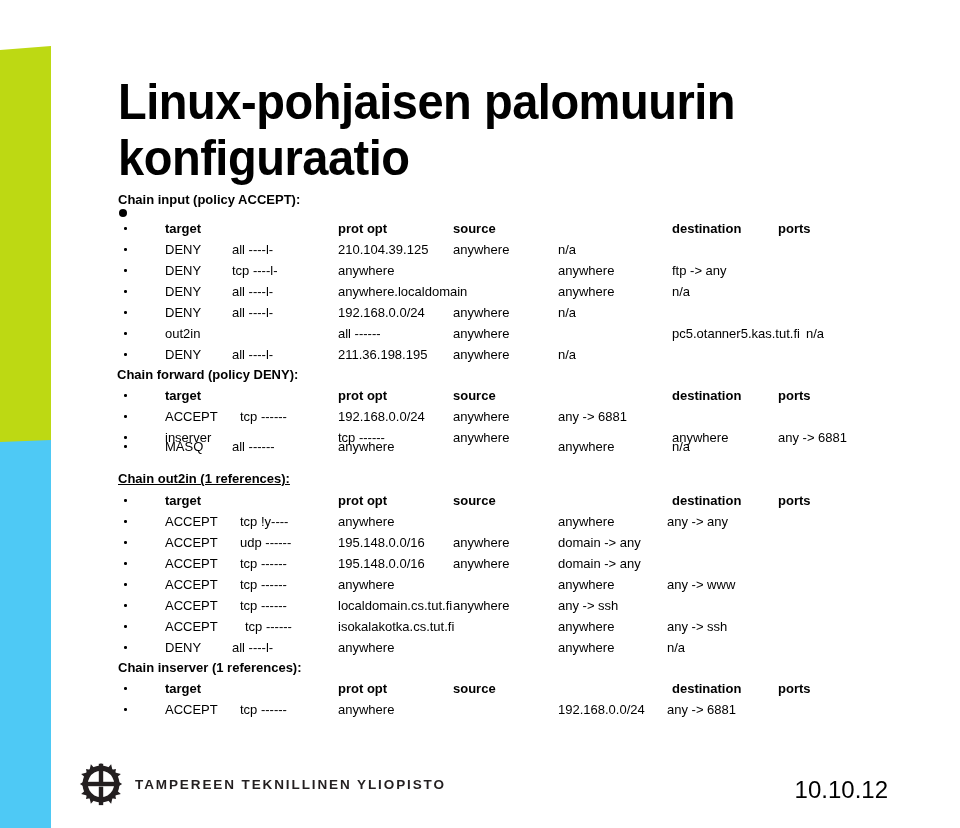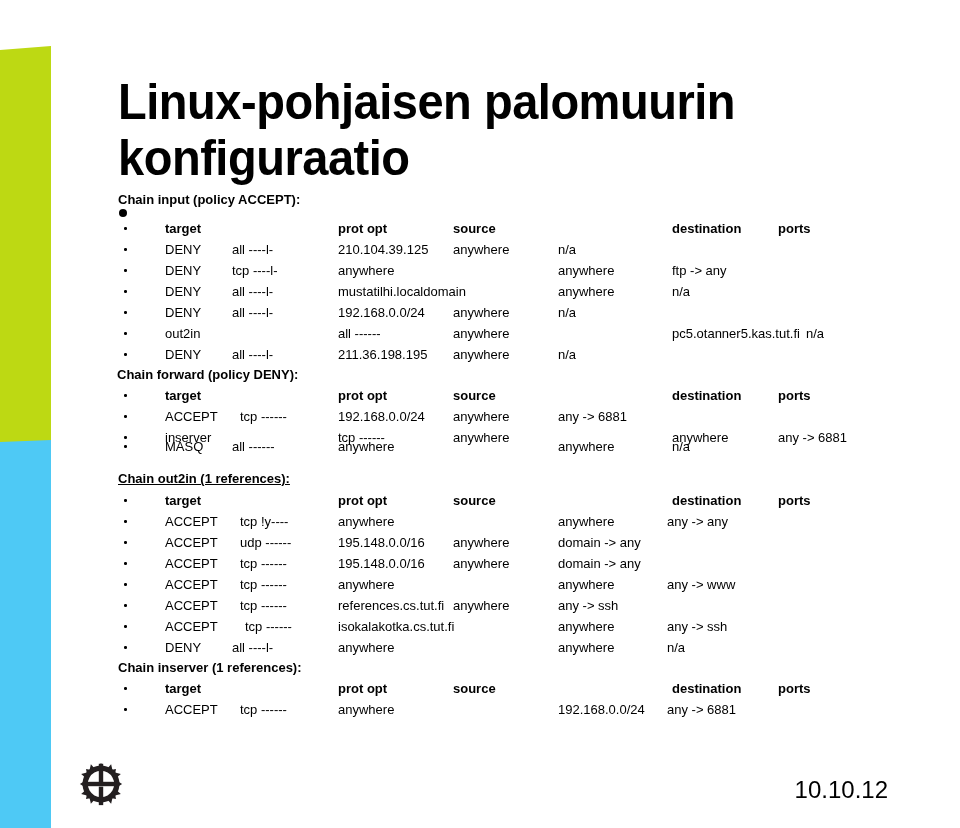--- a/index.html
+++ b/index.html
@@ -169,21 +169,21 @@
         <span class="cell" style="left: 165px;">DENY</span>
         <span class="cell" style="left: 232px;">tcp  ----l-</span>
         <span class="cell" style="left: 338px;">anywhere</span>
         <span class="cell" style="left: 558px;">anywhere</span>
         <span class="cell" style="left: 672px;">ftp -&gt;   any</span>
       </div>
       <div class="row" style="top: 284px;">
         <span class="bullet-sm"></span>
         <span class="cell" style="left: 165px;">DENY</span>
         <span class="cell" style="left: 232px;">all  ----l-</span>
-        <span class="cell" style="left: 338px;">mustatilhi.localdomain</span>
+        <span class="cell" style="left: 338px;">anywhere.localdomain</span>
         <span class="cell" style="left: 558px;">anywhere</span>
         <span class="cell" style="left: 672px;">n/a</span>
       </div>
       <div class="row" style="top: 305px;">
         <span class="bullet-sm"></span>
         <span class="cell" style="left: 165px;">DENY</span>
         <span class="cell" style="left: 232px;">all  ----l-</span>
         <span class="cell" style="left: 338px;">192.168.0.0/24</span>
         <span class="cell" style="left: 453px;">anywhere</span>
         <span class="cell" style="left: 558px;">n/a</span>
@@ -275,21 +275,21 @@
         <span class="cell" style="left: 165px;">ACCEPT</span>
         <span class="cell" style="left: 240px;">tcp  ------</span>
         <span class="cell" style="left: 338px;">anywhere</span>
         <span class="cell" style="left: 558px;">anywhere</span>
         <span class="cell" style="left: 667px;">any -&gt;   www</span>
       </div>
       <div class="row" style="top: 598px;">
         <span class="bullet-sm"></span>
         <span class="cell" style="left: 165px;">ACCEPT</span>
         <span class="cell" style="left: 240px;">tcp  ------</span>
-        <span class="cell" style="left: 338px;">references.cs.tut.fi</span>
+        <span class="cell" style="left: 338px;">localdomain.cs.tut.fi</span>
         <span class="cell" style="left: 453px;">anywhere</span>
         <span class="cell" style="left: 558px;">any -&gt;   ssh</span>
       </div>
       <div class="row" style="top: 619px;">
         <span class="bullet-sm"></span>
         <span class="cell" style="left: 165px;">ACCEPT</span>
         <span class="cell" style="left: 245px;">tcp  ------</span>
         <span class="cell" style="left: 338px;">isokalakotka.cs.tut.fi</span>
         <span class="cell" style="left: 558px;">anywhere</span>
         <span class="cell" style="left: 667px;">any -&gt;   ssh</span>
@@ -339,17 +339,18 @@
         <path d="M5 27 L18 24 L14 35 Z"></path>
         <path d="M95 73 L82 76 L86 65 Z"></path>
         <path d="M95 27 L86 35 L82 24 Z"></path>
         <path d="M5 73 L14 65 L18 76 Z"></path>
         <path d="M50 8 A42 42 0 1 1 49.99 8 Z M50 20 A30 30 0 1 0 50.01 20 Z"></path>
         <rect x="45" y="4" width="10" height="42"></rect>
         <rect x="45" y="56" width="10" height="42"></rect>
         <rect x="14" y="45" width="72" height="10"></rect>
       </g>
     </svg>
+    <div id="footer-wordmark">TAMPEREEN TEKNILLINEN YLIOPISTO</div>
   </div>
 
   <div id="footer-date">10.10.12</div>
 
 </div>
 
 </body></html>

